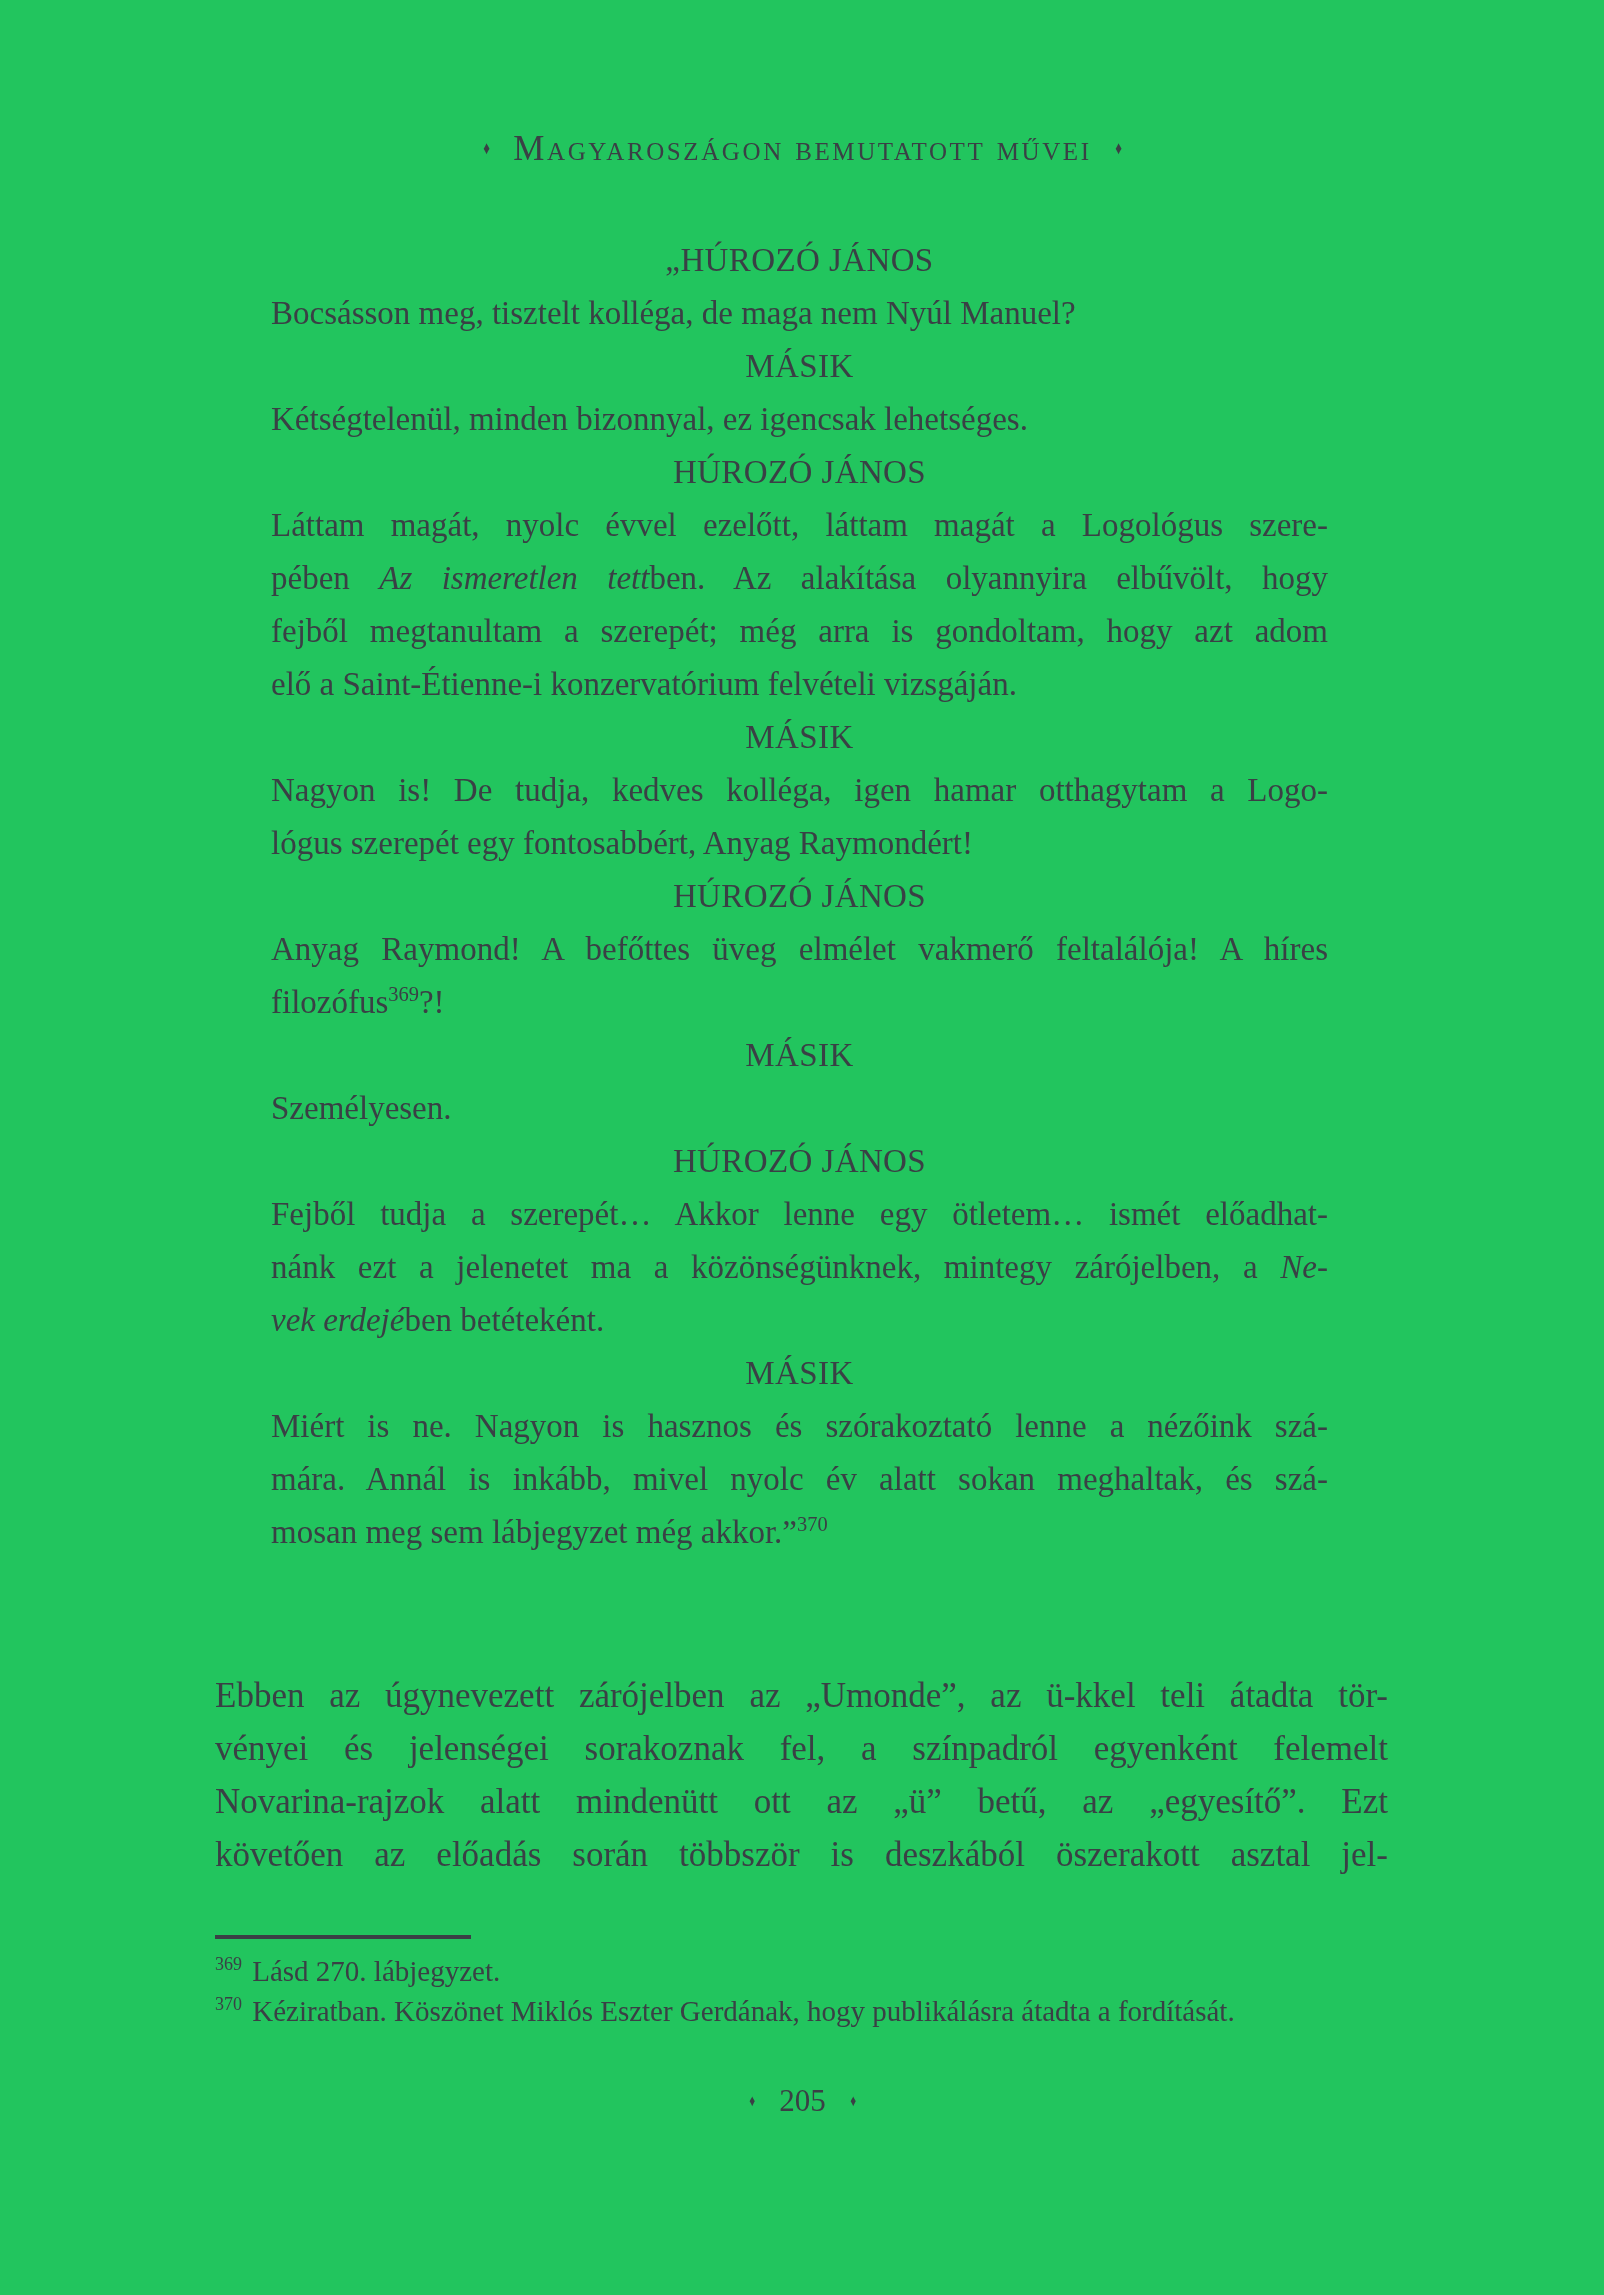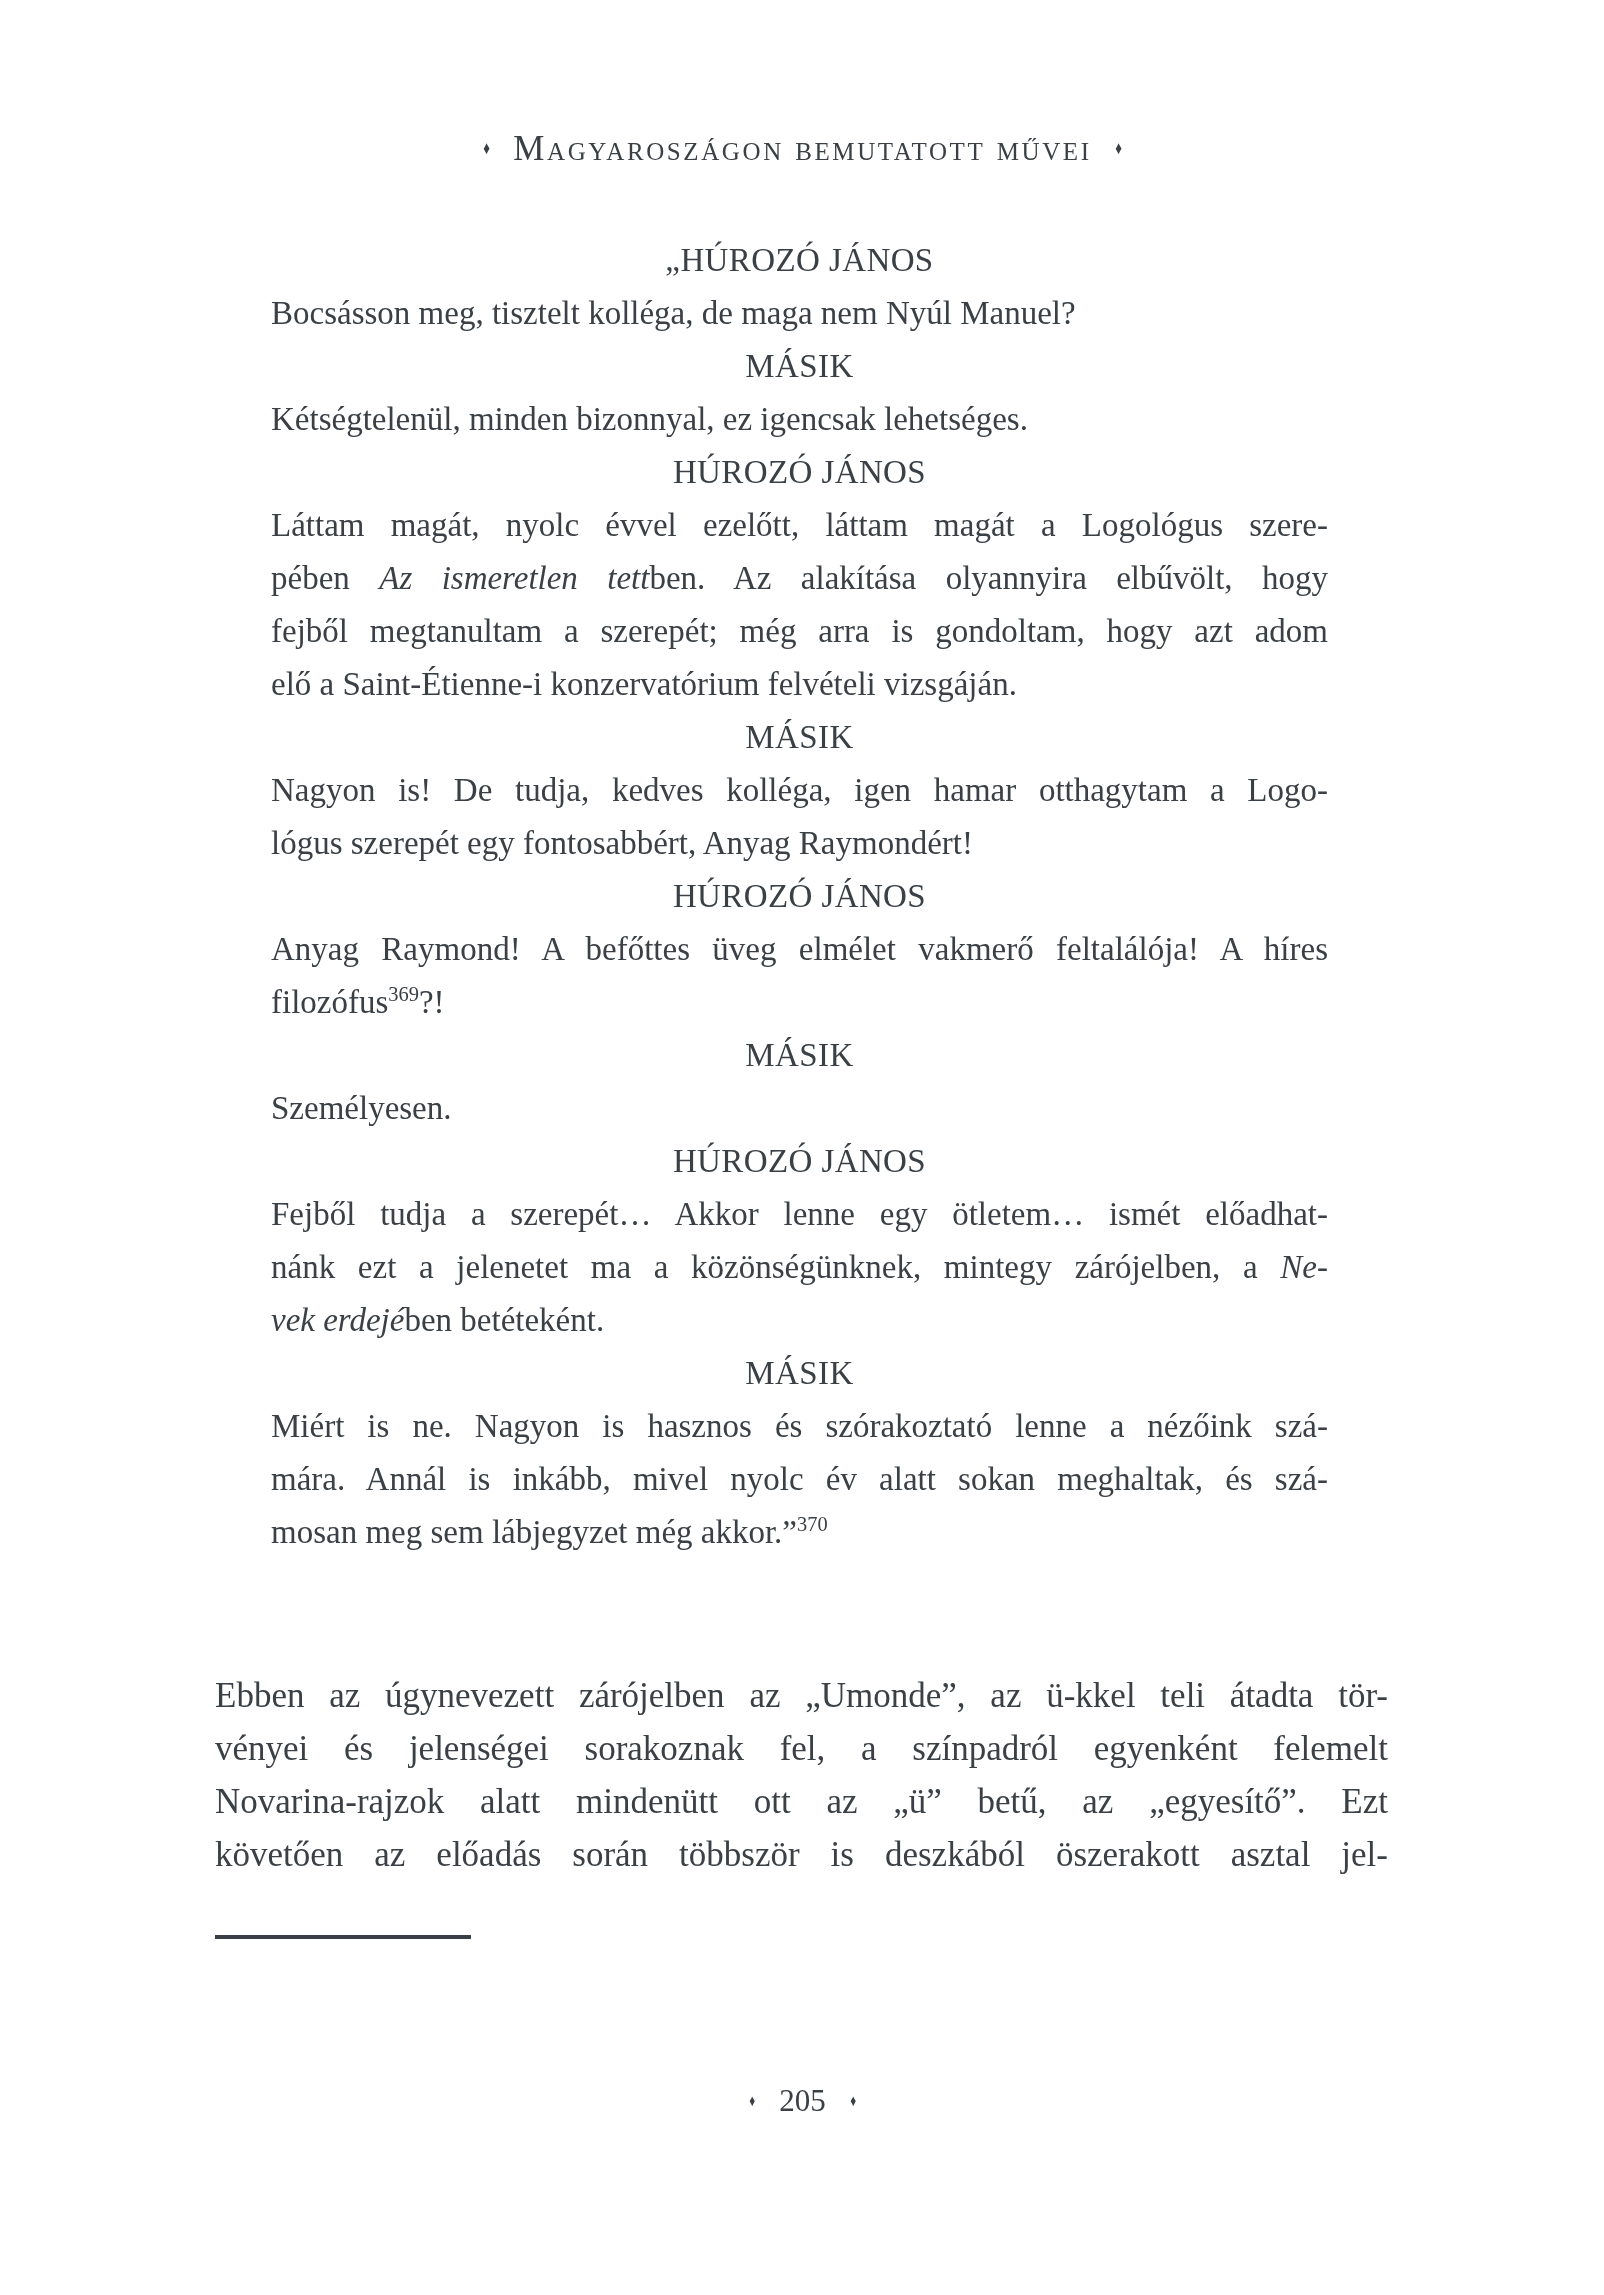--- a/index.html
+++ b/index.html
@@ -1,20 +1,20 @@
 <!DOCTYPE html>
 <html style="font-size:13.8px"><head>
 <meta charset="utf-8">
 <style>
   html,body { margin:0; padding:0; background:#e9e9e9; }
   .page {
     position:relative;
     width:1605px; height:2295px;
     margin:0 auto;
-    background:#ffffff;
+    background:#22c55e;
     font-family:"Liberation Serif", "DejaVu Serif", serif;
     color:#3a4045;
     overflow:hidden;
   }
 
   
   .running-header {
     position:absolute; top:129px; left:0; right:0;
     text-align:center;
     font-size:35px;
@@ -120,19 +120,23 @@
 
   <div class="body-paragraph">
       <div class="line body fill"><span>Ebben az úgynevezett zárójelben az „Umonde”, az ü-kkel teli átadta tör-</span></div>
       <div class="line body fill"><span>vényei és jelenségei sorakoznak fel, a színpadról egyenként felemelt</span></div>
       <div class="line body fill"><span>Novarina-rajzok alatt mindenütt ott az „ü” betű, az „egyesítő”. Ezt</span></div>
       <div class="line body fill"><span>követően az előadás során többször is deszkából öszerakott asztal jel-</span></div>
     </div>
 
   <div class="footnote-rule"></div>
 
+  <div class="footnotes">
+      <div class="footnote-item"><sup>369</sup><span>Lásd 270. lábjegyzet.</span></div>
+      <div class="footnote-item"><sup>370</sup><span>Kéziratban. Köszönet Miklós Eszter Gerdának, hogy publikálásra átadta a fordítását.</span></div>
+    </div>
 
   <div class="page-number">
     <span class="diamond">♦</span><span>205</span><span class="diamond">♦</span>
   </div>
 
 </div>
 
 
 </body></html>

